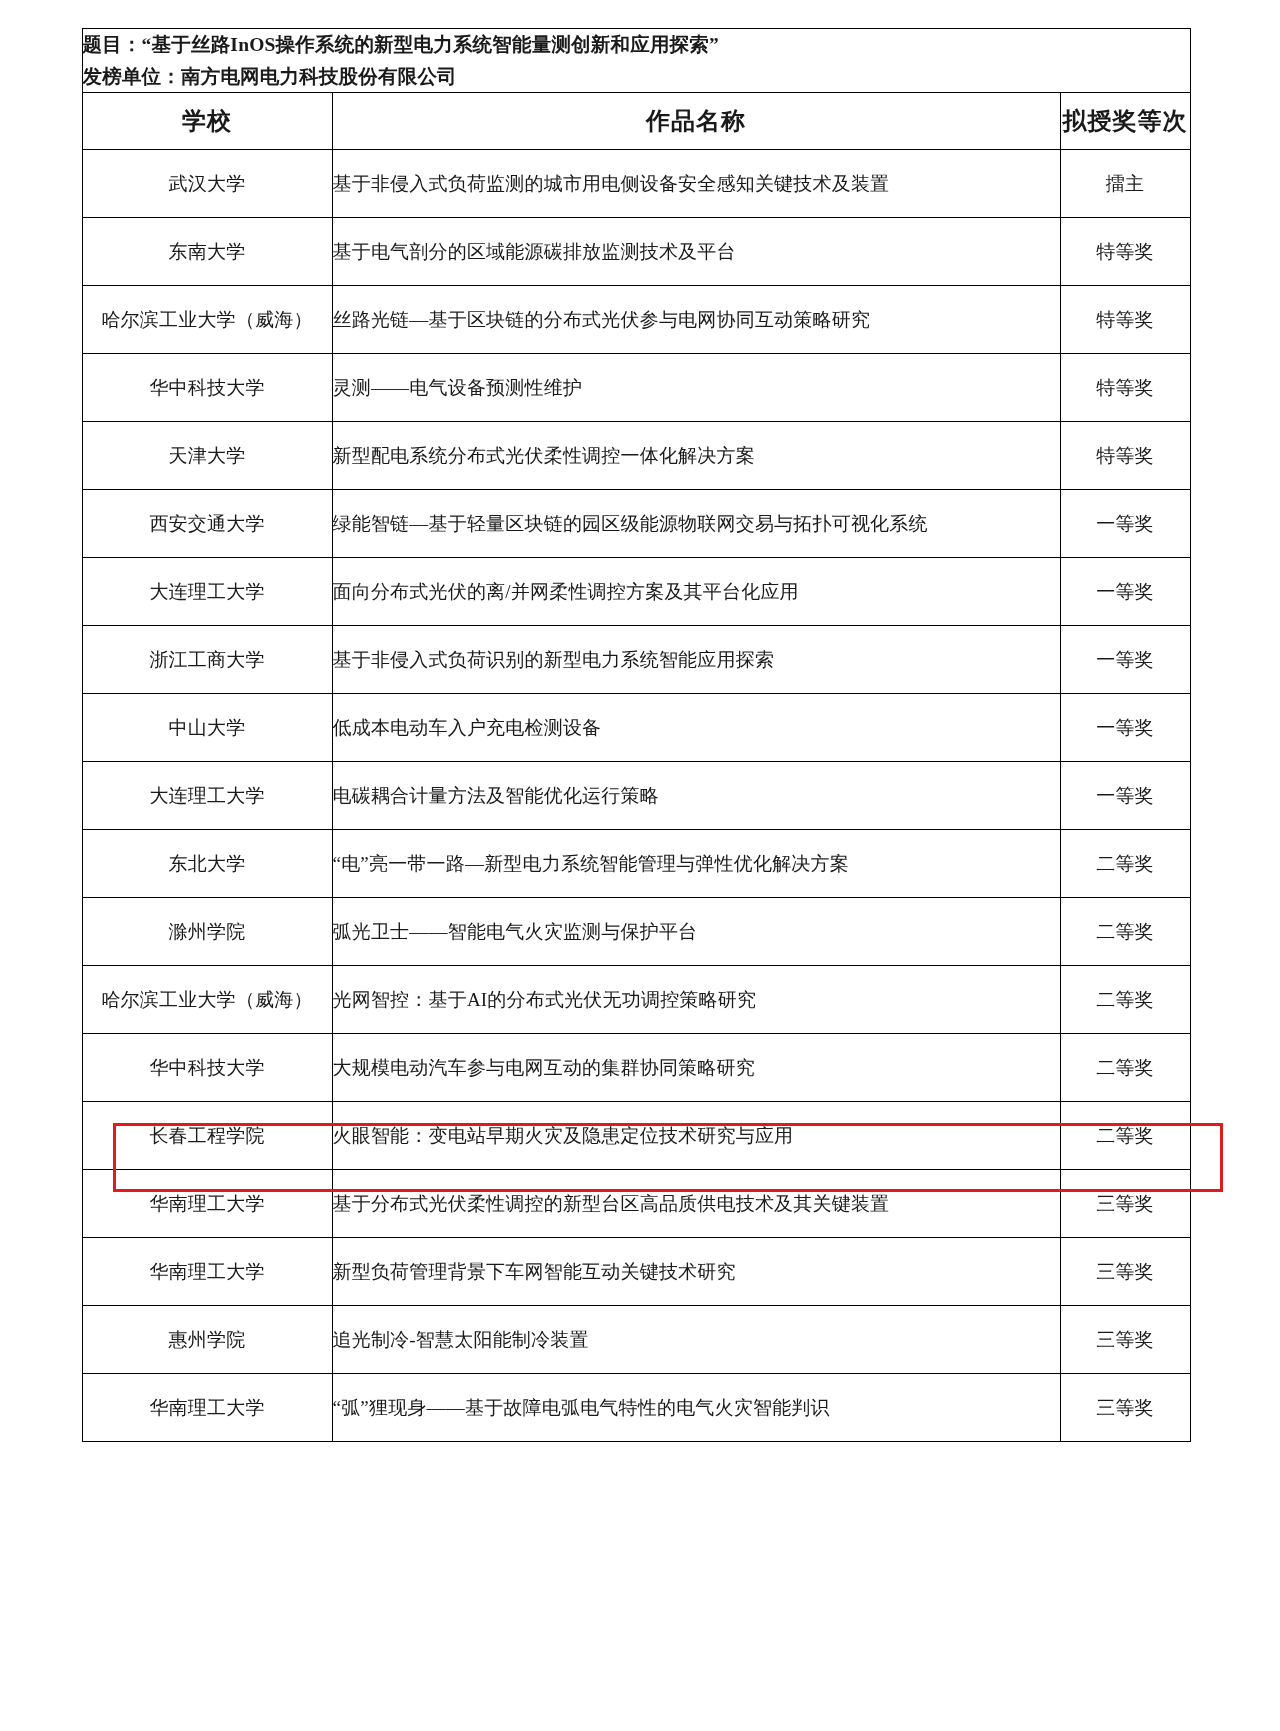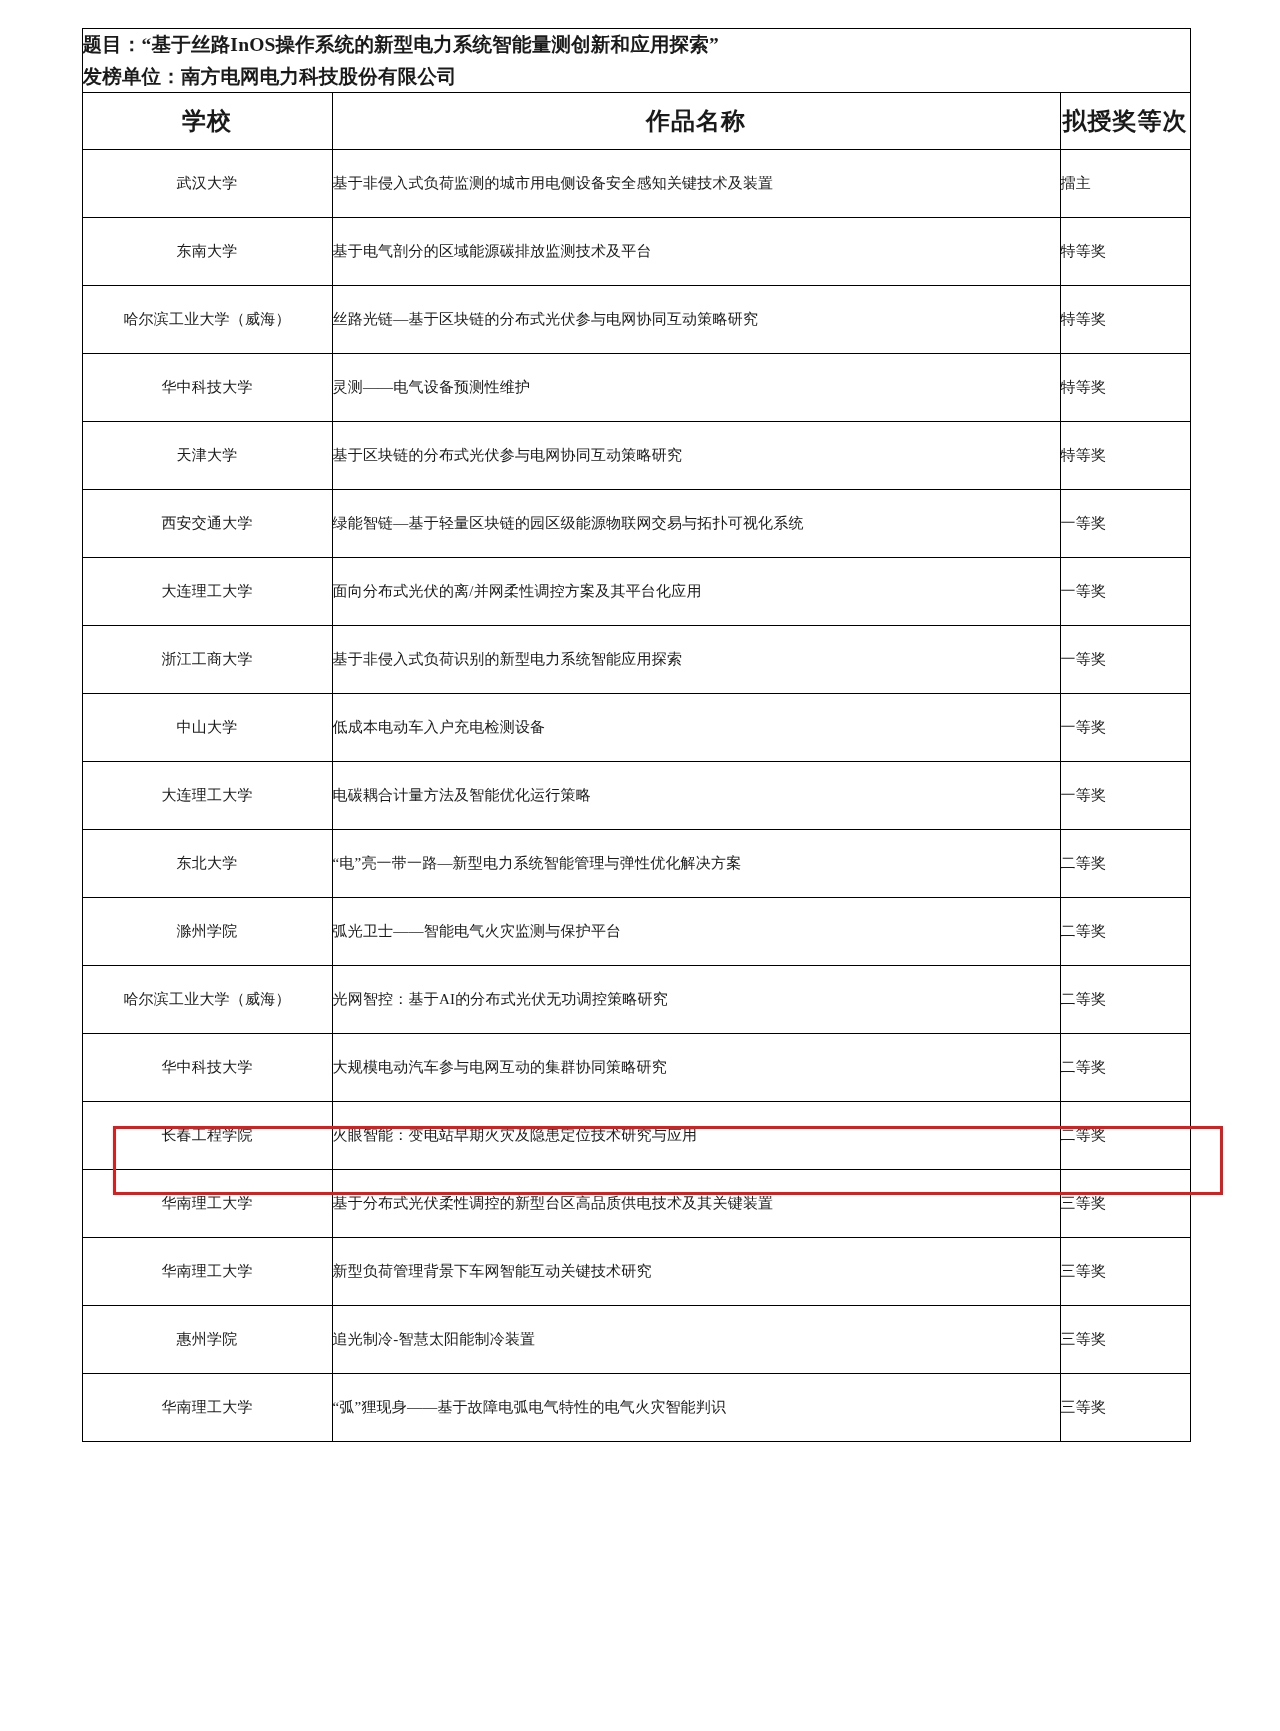--- a/index.html
+++ b/index.html
@@ -49,35 +49,35 @@
 
   thead th {
     height: 56px;
     font-size: 24px;
     font-weight: bold;
     text-align: center;
     letter-spacing: 1px;
   }
   tbody td {
     height: 67px;
-    font-size: 15px;
+    font-size: 19px;
     letter-spacing: 0.2px;
   }
   td.school {
     text-align: center;
     padding: 0 4px;
     white-space: nowrap;
   }
   td.work {
     text-align: left;
     padding: 0 14px;
     font-family: Liberation Serif, serif;
   }
   td.award {
-    text-align: left;
+    text-align: center;
     white-space: nowrap;
   }
   
   tr.highlight td {
     position: relative;
   }
   .highlight-box {
     position: absolute;
     left: 30px;
     width: 1110px;
@@ -127,21 +127,21 @@
         <td class="work">丝路光链—基于区块链的分布式光伏参与电网协同互动策略研究</td>
         <td class="award">特等奖</td>
       </tr>
       <tr>
         <td class="school">华中科技大学</td>
         <td class="work">灵测——电气设备预测性维护</td>
         <td class="award">特等奖</td>
       </tr>
       <tr>
         <td class="school">天津大学</td>
-        <td class="work">基于区块链的分布式光伏参与电网协同互动策略研究</td>
+        <td class="work">新型配电系统分布式光伏柔性调控一体化解决方案</td>
         <td class="award">特等奖</td>
       </tr>
       <tr>
         <td class="school">西安交通大学</td>
         <td class="work">绿能智链—基于轻量区块链的园区级能源物联网交易与拓扑可视化系统</td>
         <td class="award">一等奖</td>
       </tr>
       <tr>
         <td class="school">大连理工大学</td>
         <td class="work">面向分布式光伏的离/并网柔性调控方案及其平台化应用</td>

